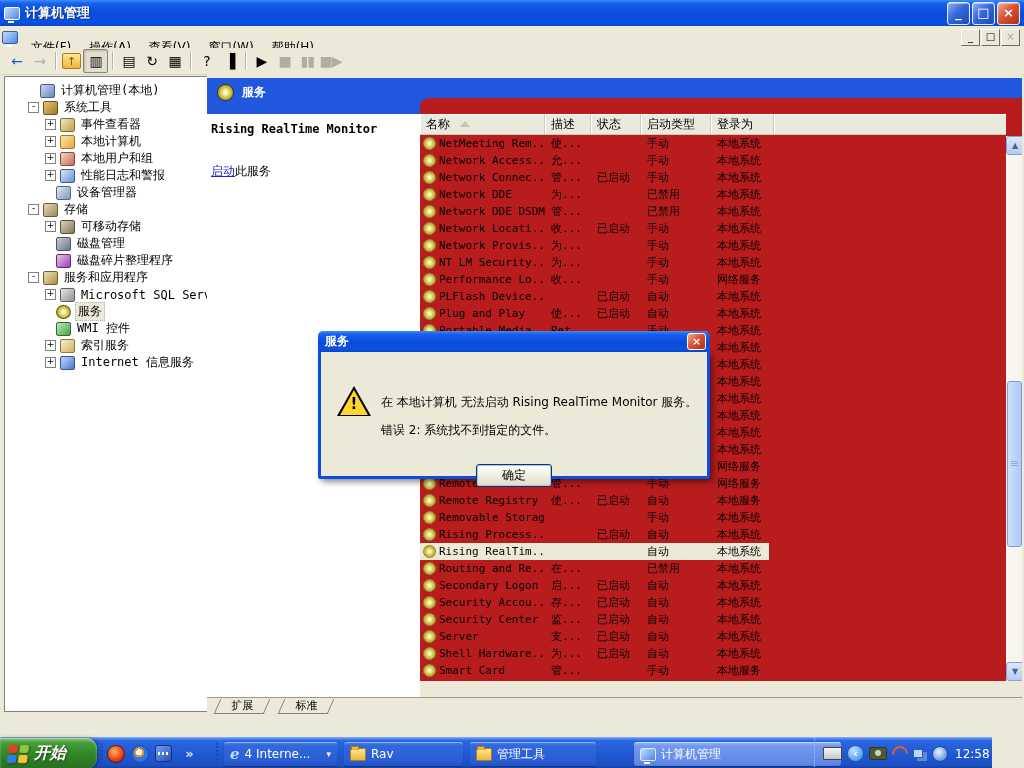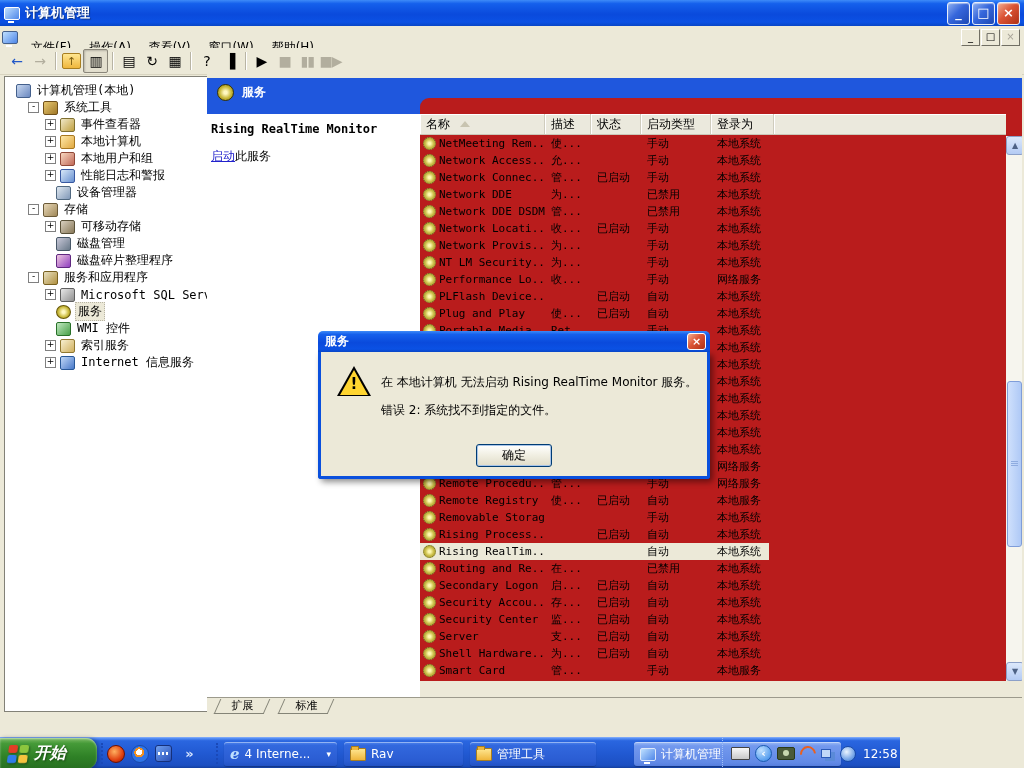--- a/index.html
+++ b/index.html
@@ -67,21 +67,21 @@
   
   .rightpanel{position:absolute;left:207px;top:74px;width:815px;height:623px;background:#ECE9D8;overflow:hidden;}
   .band{position:absolute;left:0;top:4px;right:0;height:36px;background:#1F57DD;color:#fff;font-weight:bold;
         display:flex;align-items:flex-start;padding:6px 0 0 10px;}
   .band .bandlbl{margin-left:8px;}
   .gearbig{width:15px;height:15px;border-radius:50%;background:radial-gradient(circle,#FFF8C0 15%,#C8B838 55%,#887818 100%);
            border:1px solid #3A3400;}
   .infoarea{position:absolute;left:0;top:40px;width:213px;bottom:0;background:#fff;padding:8px 0 0 4px;box-sizing:border-box;
             font-family:"DejaVu Sans Mono","DejaVu Sans",monospace;}
   .svcname{font-weight:bold;font-size:12px;}
-  .svclink{margin-top:12px;font-family:"DejaVu Sans",sans-serif;}
+  .svclink{margin-top:27px;font-family:"DejaVu Sans",sans-serif;}
   .svclink a{color:#2222CC;text-decoration:underline;}
   .listwrap{position:absolute;left:213px;top:24px;width:602px;bottom:16px;background:#b91c1c;border-top-left-radius:9px;overflow:hidden;}
   .lheader{position:absolute;left:0;top:16px;width:586px;height:20px;background:#EBE9DD;border-bottom:1px solid #CAC7B8;
            display:flex;align-items:center;font-size:12px;}
   .hcell{height:100%;display:flex;align-items:center;padding-left:6px;box-sizing:border-box;border-right:1px solid #CFCCBD;
          box-shadow:inset 1px 1px 0 #fff;}
   .sorttri{width:0;height:0;border-left:5px solid transparent;border-right:5px solid transparent;
            border-bottom:6px solid #C8C4B0;margin-left:10px;}
   .c0{width:125px;} .c1{width:46px;} .c2{width:50px;} .c3{width:70px;} .c4{width:63px;} .c5{flex:1;border-right:none;}
   .lrows{position:absolute;left:0;top:37px;width:586px;bottom:0;overflow:hidden;
@@ -108,32 +108,32 @@
   .tab > span{display:inline-block;transform:skewX(24deg);}
   
   .dialog{position:absolute;left:318px;top:331px;width:392px;height:127px;z-index:20;background:#ECE9D8;
           border:3px solid #0A50DD;border-top:none;border-radius:0 0 3px 3px;box-shadow:3px 3px 6px rgba(0,0,0,.45);box-sizing:border-box;}
   .dtitle{position:absolute;left:-3px;top:-21px;right:-3px;height:21px;border-radius:5px 5px 0 0;display:flex;align-items:center;
           padding:0 4px 0 7px;color:#fff;font-weight:bold;font-size:12px;
           background:linear-gradient(180deg,#3E8BF8 0%,#1560EC 16%,#0A4ADC 55%,#0B51E4 86%,#0846C6 100%);box-sizing:border-box;}
   .dclose{margin-left:auto;width:17px;height:15px;border-radius:3px;border:1px solid #fff;color:#fff;font-size:11px;font-weight:bold;
           display:flex;align-items:center;justify-content:center;background:linear-gradient(135deg,#F2AE92 0%,#DB5435 45%,#AE3015 100%);}
   .dialog{margin-top:21px;}
-  .dbody{position:relative;width:100%;height:100%;}
+  .dbody{position:relative;width:100%;height:100%;margin-top:20px;}
   .warn{position:absolute;left:16px;top:14px;width:34px;height:30px;}
   .warn .t1{position:absolute;left:0;top:0;width:0;height:0;border-left:17px solid transparent;border-right:17px solid transparent;border-bottom:30px solid #000;}
   .warn .t2{position:absolute;left:3px;top:4px;width:0;height:0;border-left:14px solid transparent;border-right:14px solid transparent;border-bottom:25px solid #FFD530;}
   .warn::after{content:"!";position:absolute;left:0;right:0;top:9px;text-align:center;font-weight:bold;font-size:15px;}
   .dline1{position:absolute;left:60px;top:22px;font-size:12px;}
   .dline2{position:absolute;left:60px;top:50px;font-size:12px;}
   .dok{position:absolute;left:50%;transform:translateX(-50%);top:92px;width:74px;height:21px;border:1px solid #003C74;border-radius:3px;
        background:linear-gradient(180deg,#FFFFFF,#F2F0E4 45%,#E0DCC8 100%);box-shadow:inset 0 0 0 1px #A8C4E8;
        display:flex;align-items:center;justify-content:center;font-size:12px;}
   
-  .taskbar{position:absolute;left:0;top:737px;width:900px;height:31px;
+  .taskbar{position:absolute;left:0;top:737px;width:992px;height:31px;
            background:linear-gradient(180deg,#5E96F8 0%,#2A66E0 9%,#2159D2 50%,#1C4FC2 88%,#123A92 100%);border-top:1px solid #7AA6F8;}
   .startbtn{position:absolute;left:0;top:0;width:97px;height:31px;border-radius:0 11px 11px 0;display:flex;align-items:center;gap:6px;
             padding-left:8px;box-sizing:border-box;color:#fff;font-size:16px;font-style:italic;font-weight:bold;
             background:linear-gradient(180deg,#7CBB64 0%,#459A38 18%,#2F8126 60%,#276F20 100%);
             box-shadow:inset 0 1px 2px rgba(255,255,255,.5),2px 0 4px rgba(0,0,0,.3);text-shadow:1px 1px 2px #1A4A12;}
   .flag{width:20px;height:18px;display:grid;grid-template-columns:1fr 1fr;grid-template-rows:1fr 1fr;gap:2px;transform:skewX(-8deg);
         filter:drop-shadow(1px 1px 1px rgba(0,0,0,.4));}
   .flag i{border-radius:2px;}
   .flag .f1{background:#E33E26;} .flag .f2{background:#8CC63E;} .flag .f3{background:#2F7CE8;} .flag .f4{background:#F6C33E;}
   .tb-handle{position:absolute;top:5px;width:3px;height:21px;border-left:2px dotted #1A49B8;}
@@ -249,21 +249,21 @@
         <span class="tbtn dis ">
           <span class="" style="letter-spacing:-1px;">▮▮</span>
         </span>
         <span class="tbtn dis ">
           <span class="" style="letter-spacing:-1px;">■▶</span>
         </span>
       </div>
 
     <div class="treepanel">
         <div style="height:5px;"></div>
-        <div class="titem" style="padding-left:0">
+        <div class="titem" style="padding-left:24px">
        <span class="exp-sp"></span>
           <span class="ticon ic-computer"></span>
        <span class="tlabel">计算机管理(本地)</span>
      </div>
         <div class="titem" style="padding-left:23px">
        <span class="expander">-</span>
           <span class="ticon ic-systemtools"></span>
        <span class="tlabel">系统工具</span>
      </div>
         <div class="titem" style="padding-left:40px">

